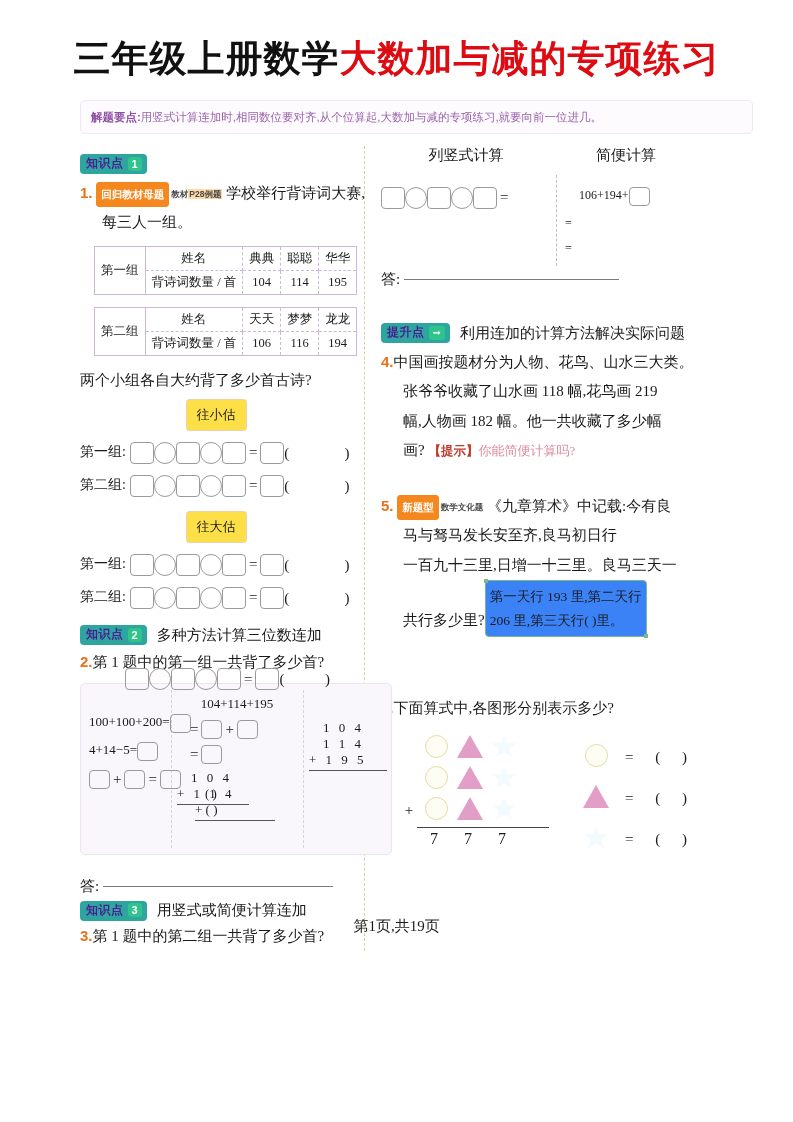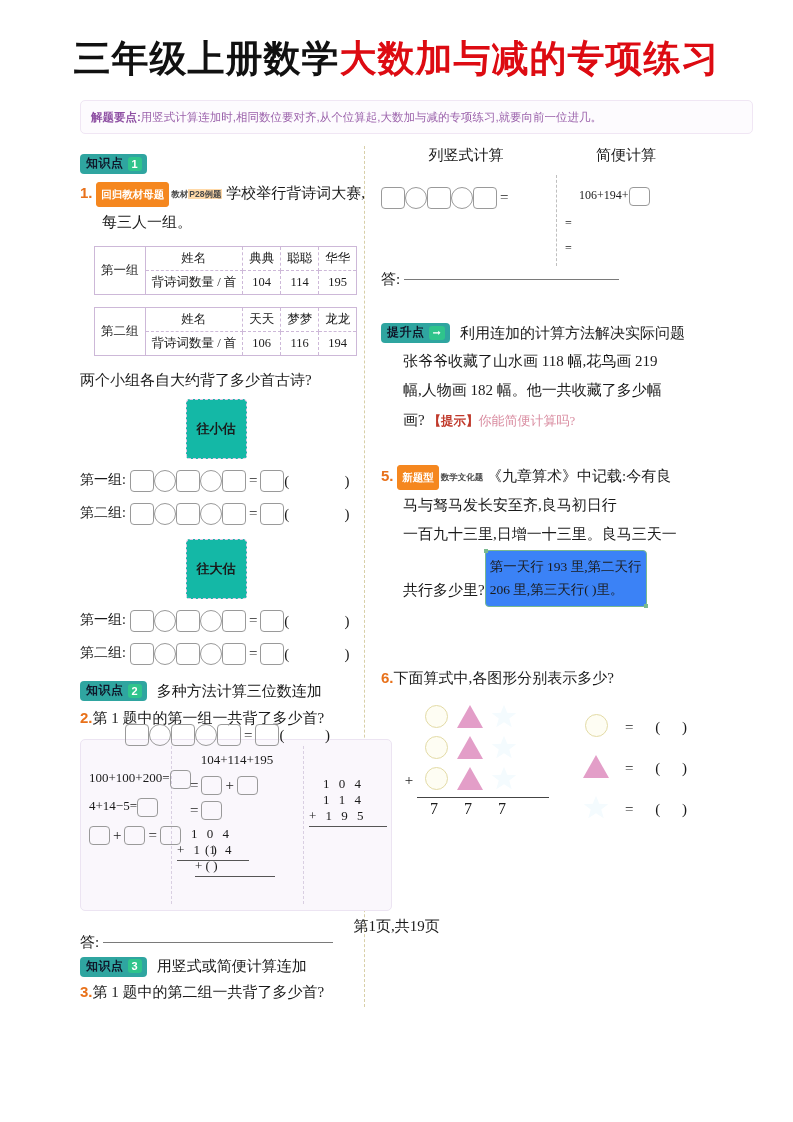--- a/index.html
+++ b/index.html
@@ -57,21 +57,21 @@
 
   
   .kp-badge {
     display: inline-flex; align-items: center;
     background: #2fa5a0;
     border-radius: 4px;
     padding: 1px 5px 2px 6px;
     vertical-align: middle;
   }
   .kp-badge .kp-text {
-    color: #0f172a; font-size: 12px; font-weight: bold;
+    color: #4c1d95; font-size: 12px; font-weight: bold;
     font-family: "Liberation Sans", sans-serif;
     letter-spacing: 0.5px;
   }
   .kp-badge .kp-num {
     background: #2fc48c; color: #ffffff;
     font-family: "Liberation Sans", sans-serif;
     font-size: 11px; font-weight: bold;
     border-radius: 3px;
     padding: 0 4px; margin-left: 4px;
     line-height: 14px;
@@ -147,25 +147,24 @@
     display: inline-block; width: 22px; height: 22px;
     border: 1px solid #9a9a9a; border-radius: 50%;
     vertical-align: middle;
   }
   .eq { font-size: 15px; vertical-align: middle; margin: 0 3px; }
   .paren { font-size: 15px; vertical-align: middle; letter-spacing: 11px; }
 
   .est-tag {
     display: inline-block;
     border: 1px dashed #e3c9e8;
-    background: #14b8a6;
+    background: #fde047;
     border-radius: 4px;
-    padding: 20px 10px;
+    padding: 6px 10px;
     font-size: 13px;
-    font-weight: bold;
   }
   .center { text-align: center; }
   .row-eq { margin-top: 11px; white-space: nowrap; font-size: 14px; }
   .row-eq .lbl { font-size: 14px; margin-right: 4px; }
 
   
   .calc-panel {
     margin-top: 6px;
     background: #faf7fc;
     border: 1px solid #ece4f2;
@@ -458,20 +457,23 @@
 
       <div class="kp-line" style="margin-top:34px;">
         <span class="kp-badge">
           <span class="kp-text">提升点</span>
           <span class="kp-arrow">➞</span>
         </span>
         <span class="kp-title">利用连加的计算方法解决实际问题</span>
       </div>
 
       <div class="qbody">
+        <div class="qtext" style="white-space:nowrap;">
+          <span class="qnum">4.</span><span>中国画按题材分为人物、花鸟、山水三大类。</span>
+        </div>
         <div class="qtext indent">张爷爷收藏了山水画 118 幅,花鸟画 219</div>
         <div class="qtext indent">幅,人物画 182 幅。他一共收藏了多少幅</div>
         <div class="qtext indent" style="white-space:nowrap;">
           <span>画?</span>
           <span class="hint-tag">【提示】</span><span class="hint-txt">你能简便计算吗?</span>
         </div>
       </div>
 
       <div class="qbody" style="margin-top:26px;">
         <div class="qtext" style="white-space:nowrap;">

